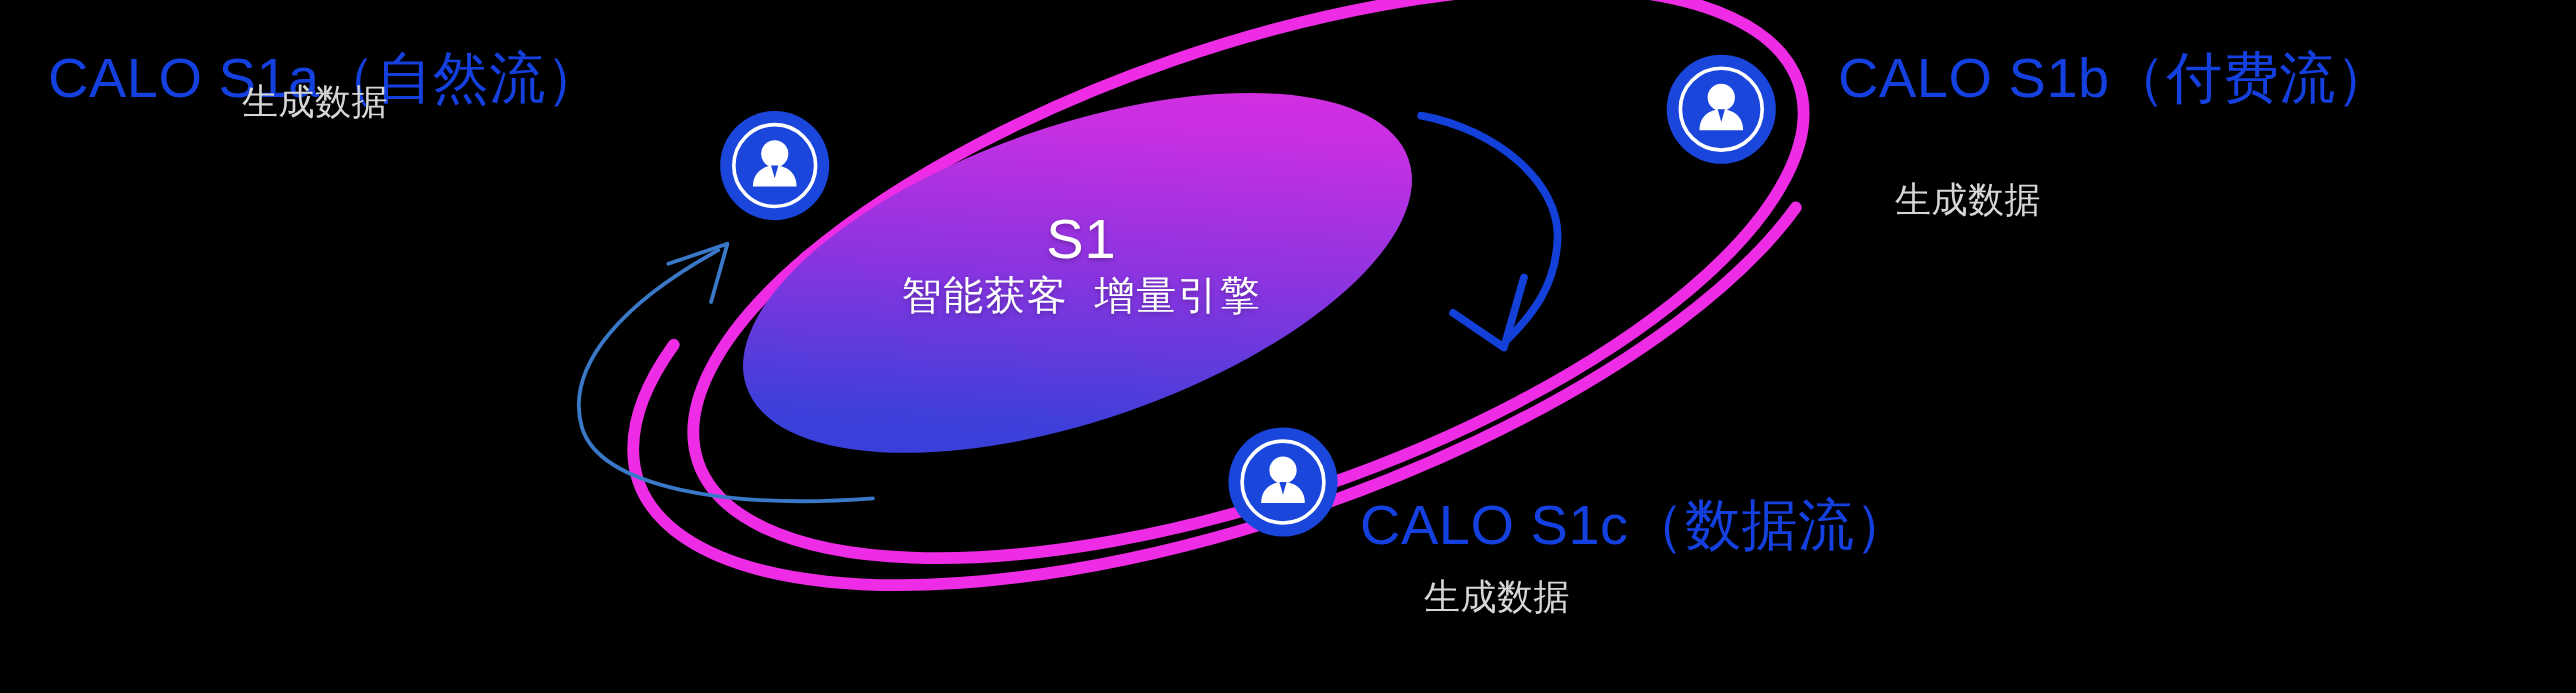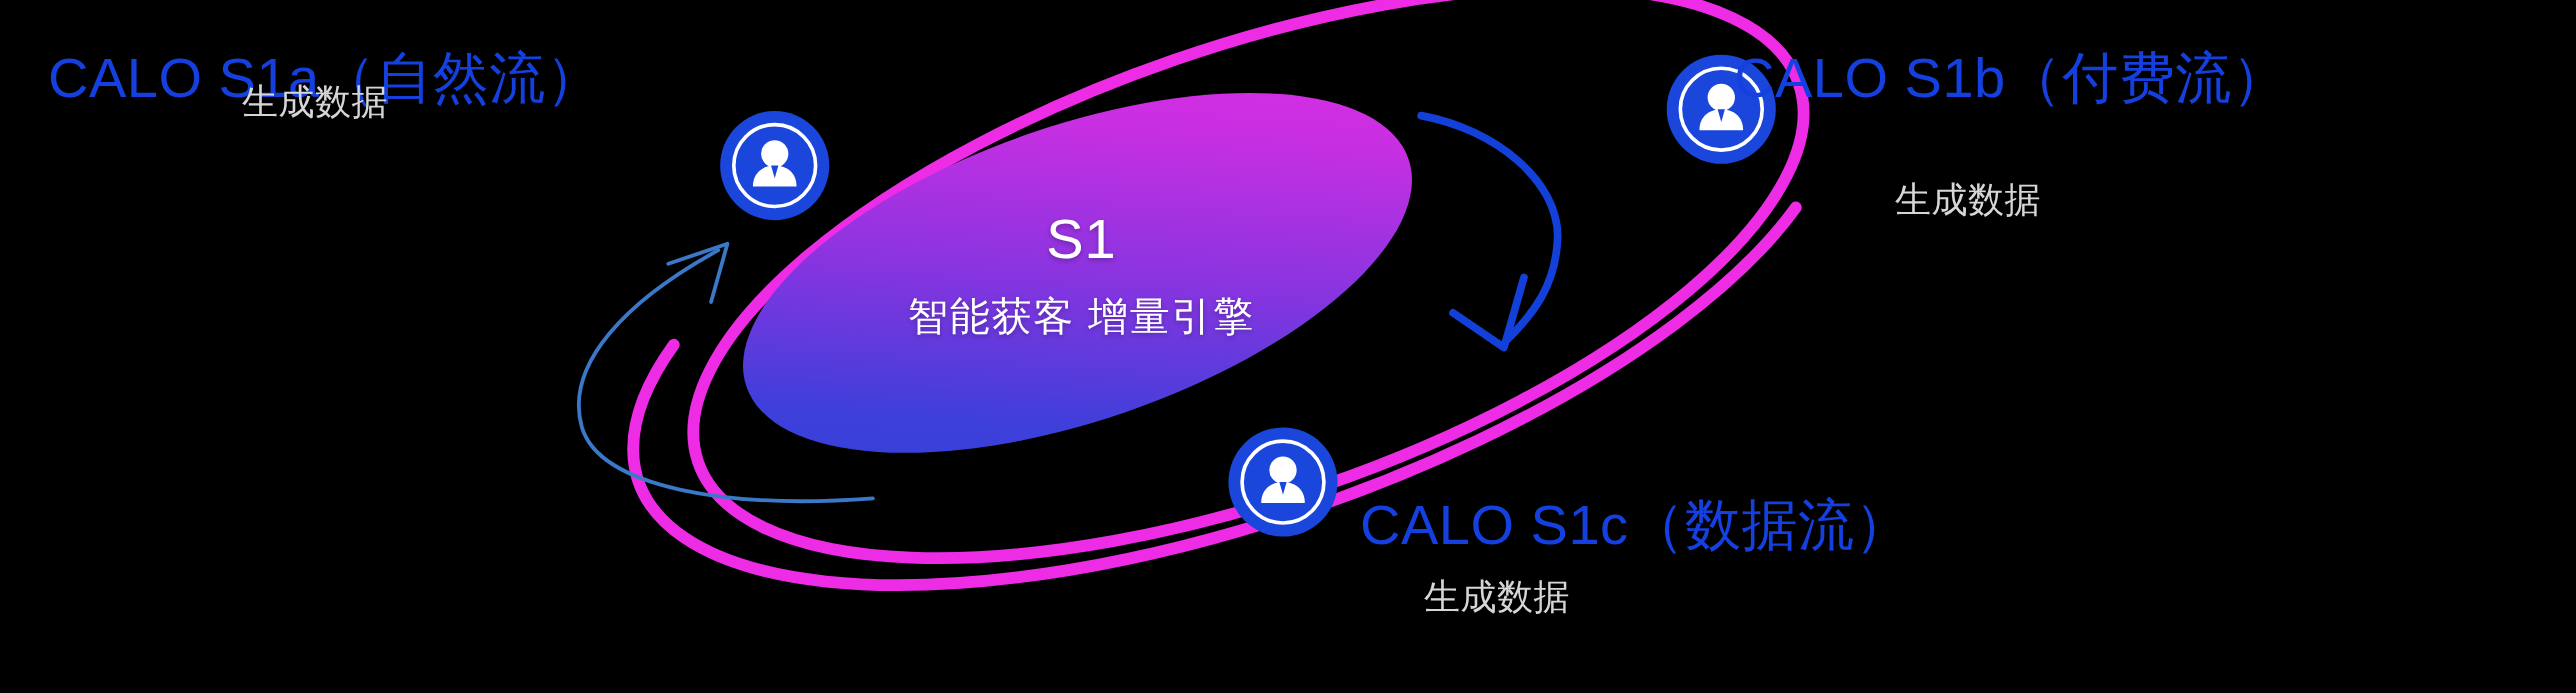--- a/index.html
+++ b/index.html
@@ -131,25 +131,25 @@
       <circle cx="1411" cy="530" r="45" fill="none" stroke="#FFFFFF" stroke-width="4"></circle>
       <g fill="#FFFFFF">
         <circle cx="1411" cy="517" r="15"></circle>
         <path d="M 1387 553 C 1387 537, 1399 530, 1411 530 C 1423 530, 1435 537, 1435 553 Z"></path>
         <path d="M 1407 530 L 1411 544 L 1415 530 Z" fill="#1A46DC"></path>
       </g>
     </g>
   </svg>
 
   <div class="core-text core-title" style="left: 977px; top: 211px; width: 209px;">S1</div>
-  <div class="core-text core-sub" style="left: 827px; top: 296px; width: 509px;">智能获客  增量引擎</div>
+  <div class="core-text core-sub" style="left: 827px; top: 279px; width: 509px; font-family: Liberation Mono, monospace;">智能获客  增量引擎</div>
 
   <div class="label label-calo" style="left: 48px; top: 50px;">CALO S1a（自然流）</div>
   <div class="label label-sub" style="left: 242px; top: 84px;">生成数据</div>
 
-  <div class="label label-calo" style="left: 1734px; top: 50px;">CALO S1b（付费流）</div>
+  <div class="label label-calo" style="left: 1838px; top: 50px;">CALO S1b（付费流）</div>
   <div class="label label-sub" style="left: 1895px; top: 182px; text-align: center;">生成数据</div>
 
   <div class="label label-calo" style="left: 1360px; top: 497px;">CALO S1c（数据流）</div>
   <div class="label label-sub" style="left: 1424px; top: 579px;">生成数据</div>
 
 </div>
 
 
 </body></html>

